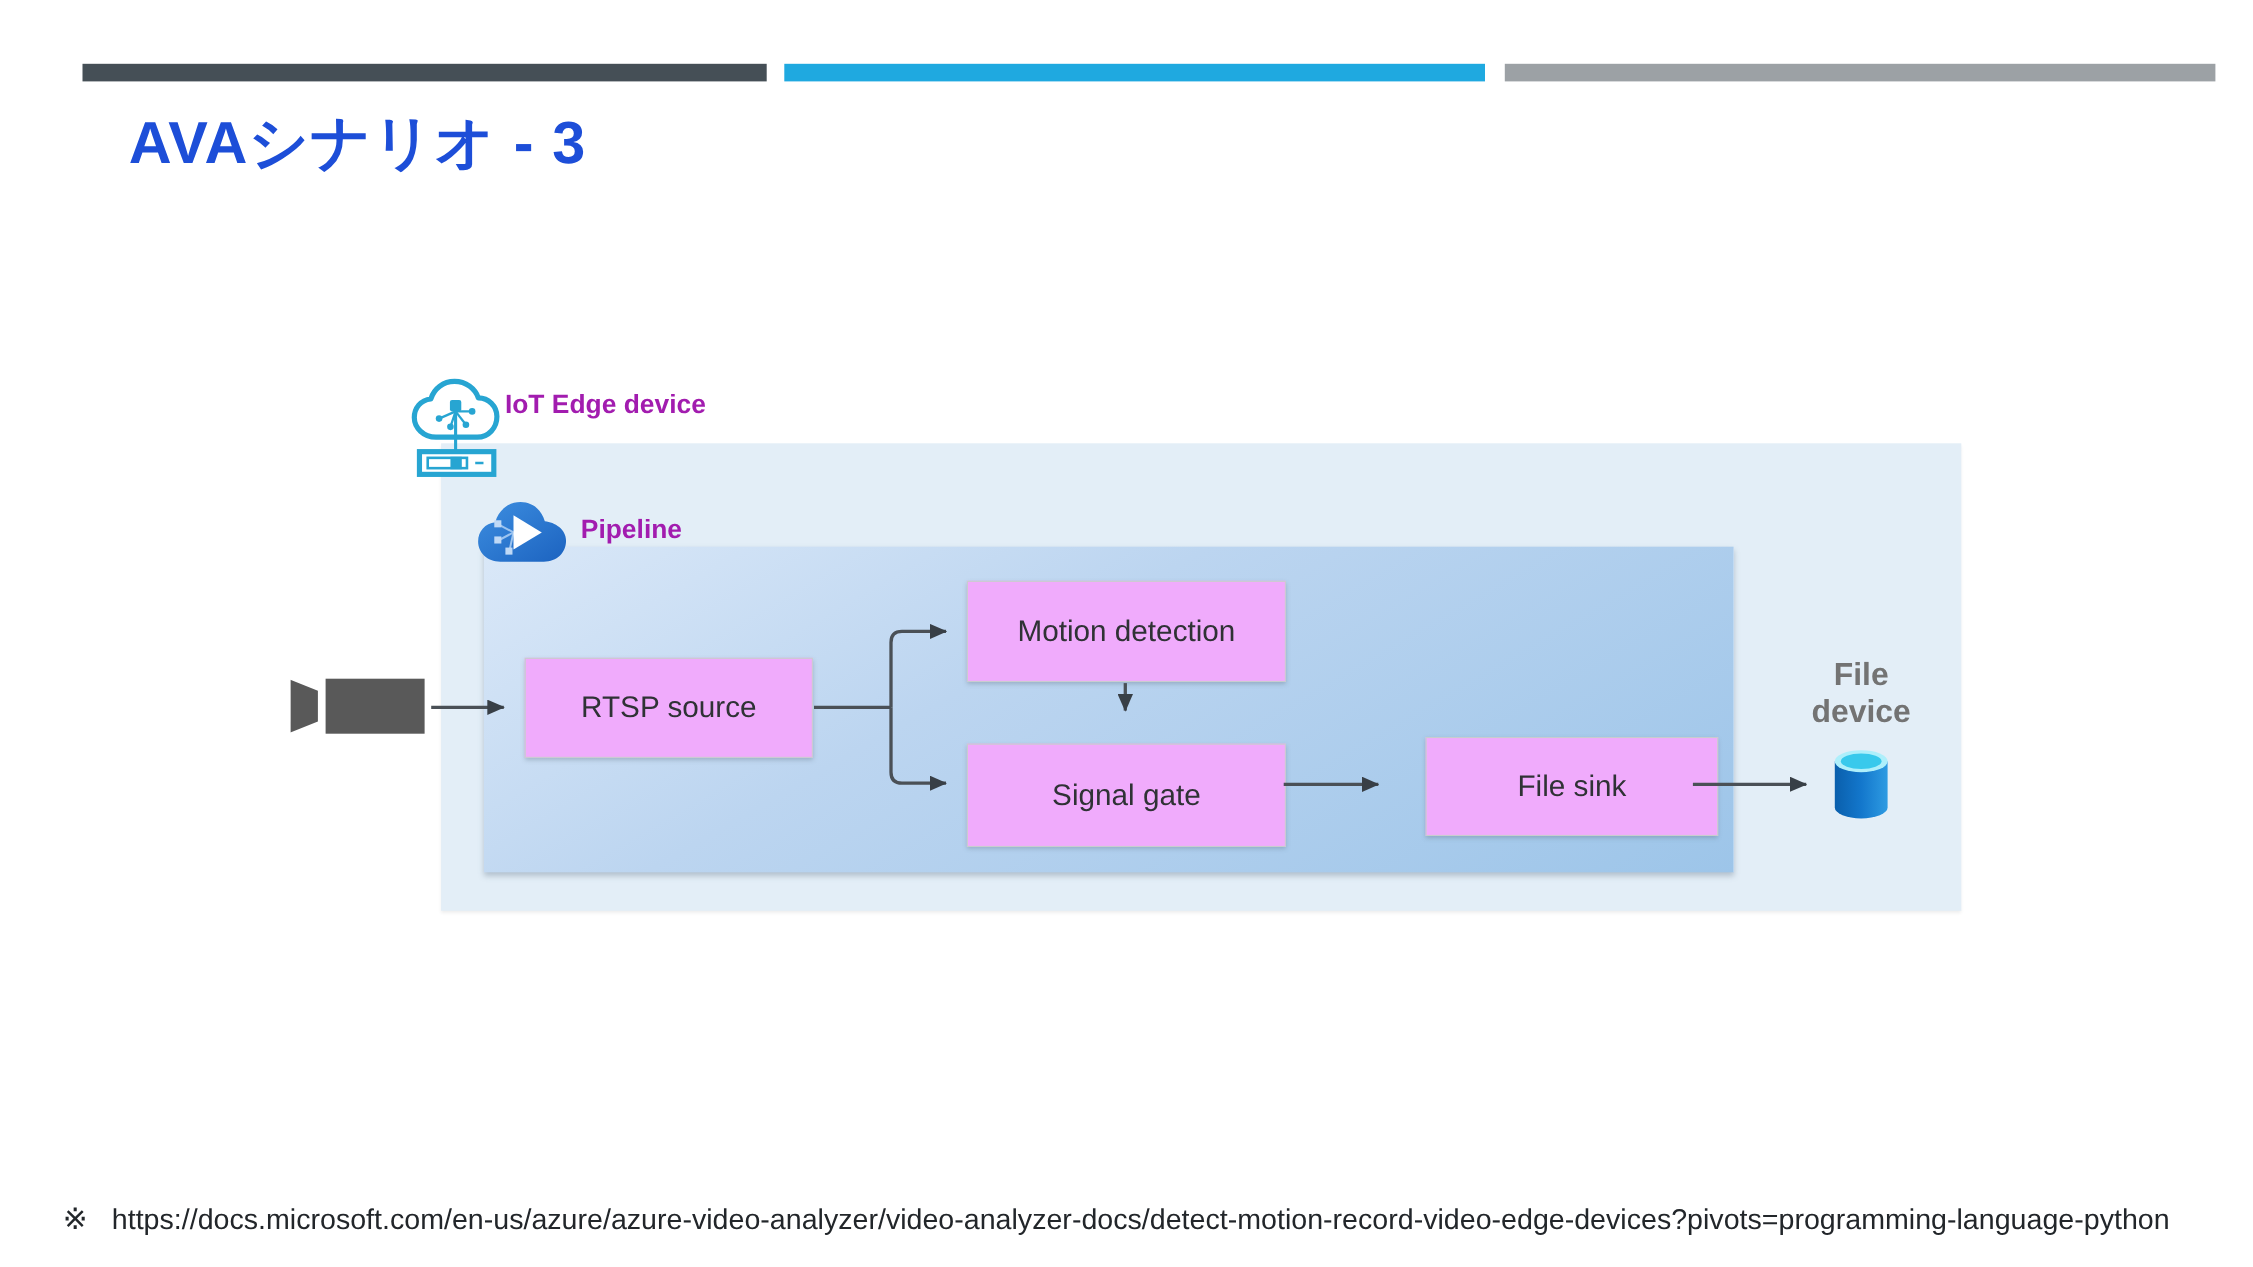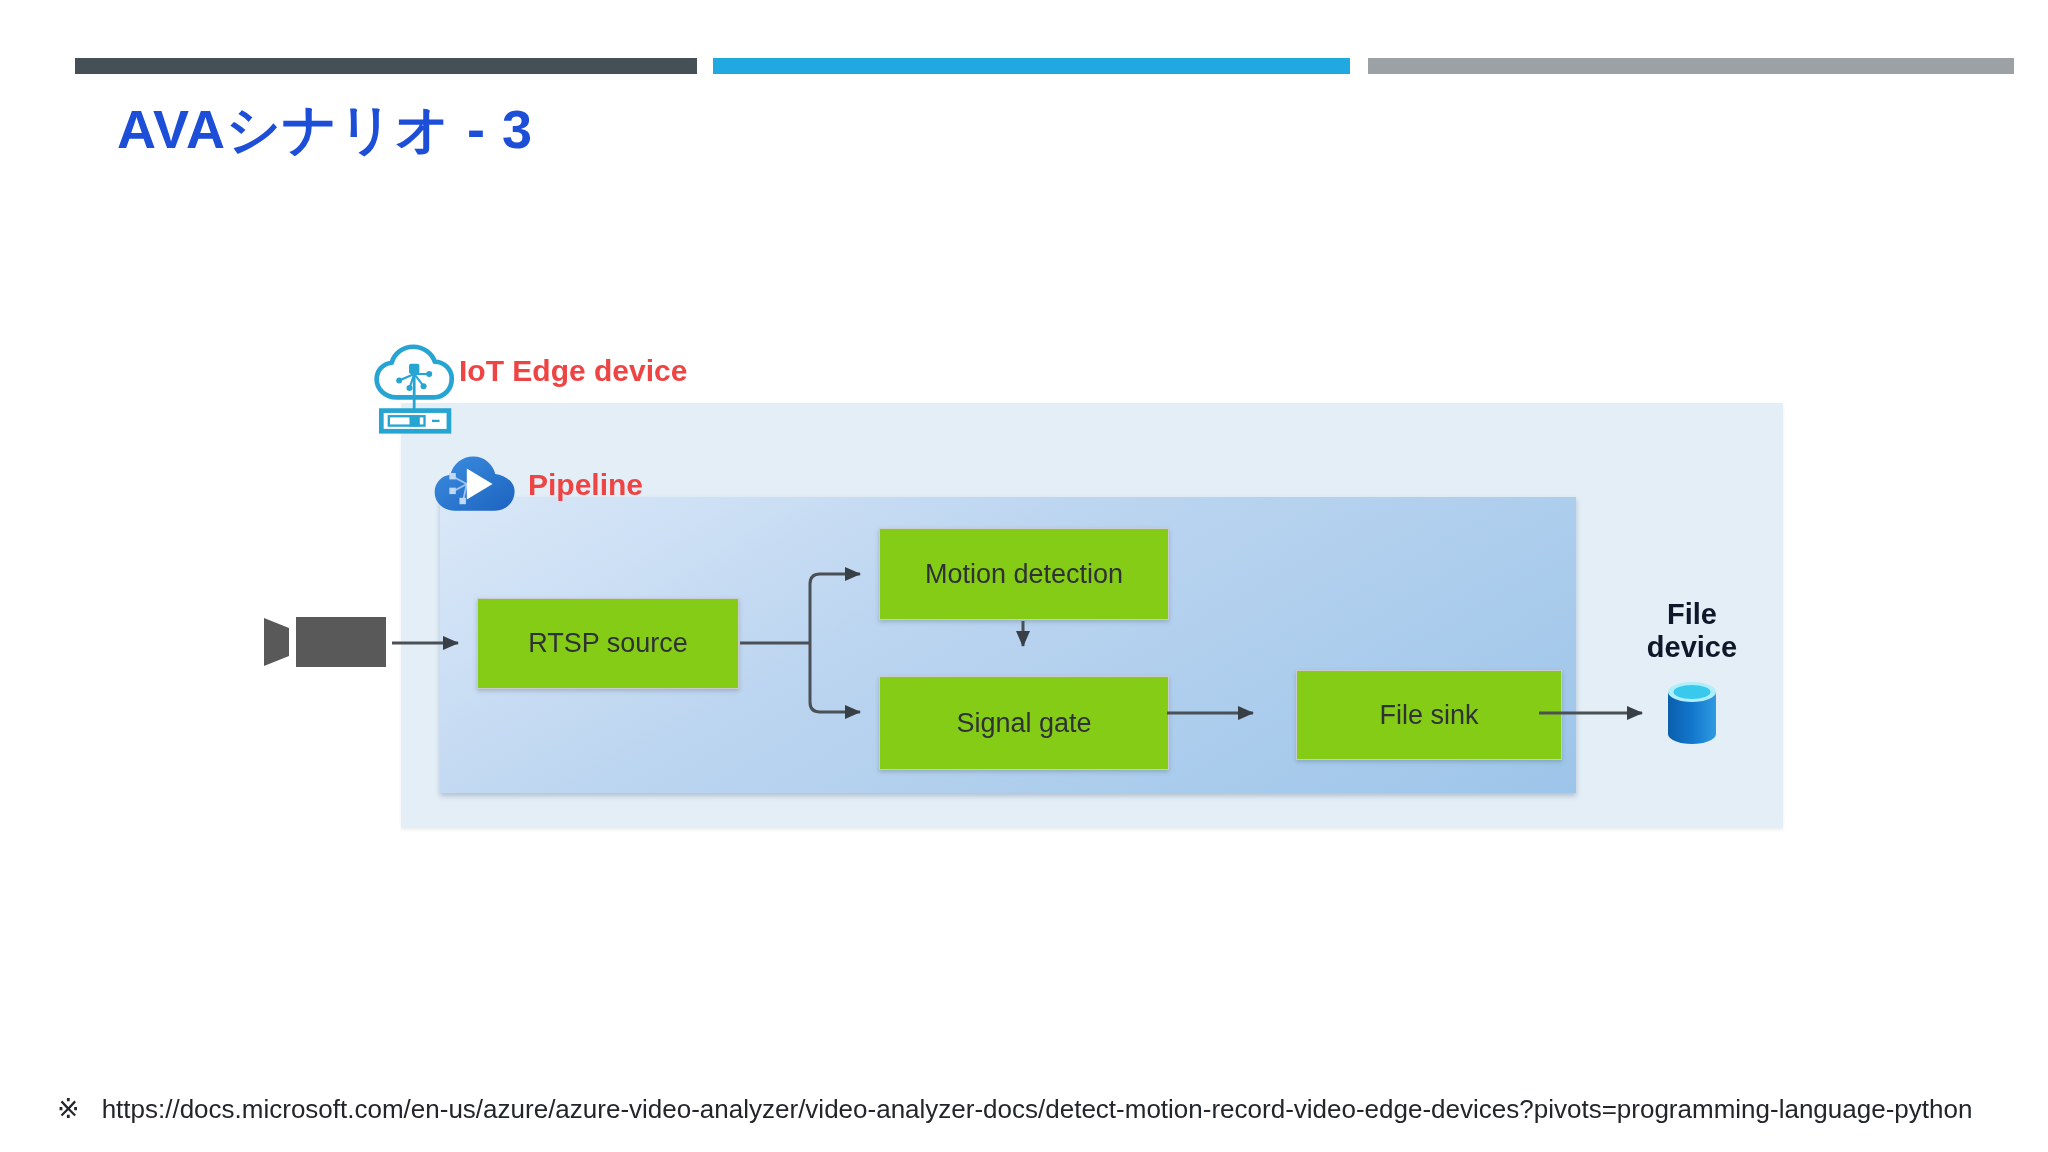--- a/index.html
+++ b/index.html
@@ -21,44 +21,44 @@
   .outer-container{
     position:absolute;left:401px;top:403px;width:1382px;height:425px;
     background:#E3EEF7;box-shadow:0 2px 3px rgba(0,0,0,0.07);
   }
   .inner-container{
     position:absolute;left:440px;top:497px;width:1136px;height:296px;
     background:linear-gradient(150deg,#DAE8F8 0%,#BCD5F0 40%,#9DC5E9 100%);
     box-shadow:0 3px 5px rgba(90,110,130,0.35);
   }
   
-  .group-label{position:absolute;font-weight:700;color:#ef4444;font-size:30px;}
+  .group-label{position:absolute;font-weight:700;color:#a21caf;font-size:24px;}
   .iot-label{left:459px;top:354px;}
   .pipeline-label{left:528px;top:456px;margin-top:12px;}
   
   .icon{position:absolute;}
   .iot-icon{left:370px;top:343px;width:94px;height:92px;}
   .pipeline-icon{left:430px;top:450px;width:92px;height:68px;}
   .camera-icon{left:264px;top:613px;width:130px;height:58px;}
   .cylinder-icon{left:1664px;top:680px;width:56px;height:68px;}
   
   .node{
-    position:absolute;background:#84cc16;border:1px solid #C9CCCF;
+    position:absolute;background:#f0abfc;border:1px solid #C9CCCF;
     box-shadow:0 2px 4px rgba(90,105,120,0.35);
     display:flex;align-items:center;justify-content:center;
     font-size:27px;color:#2F3235;
   }
   .node-rtsp{left:477px;top:598px;width:260px;height:89px;justify-content:center;}
   .node-motion{left:879px;top:528px;width:288px;height:90px;}
   .node-signal{left:879px;top:666px;width:288px;height:92px;margin-top:10px;}
   .node-filesink{left:1273px;top:670px;width:264px;height:88px;margin-left:23px;}
   
   .fs-label{
     position:absolute;left:1622px;top:598px;width:140px;text-align:center;
-    font-size:29px;font-weight:700;color:#0f172a;line-height:1.14;
+    font-size:29px;font-weight:700;color:#737373;line-height:1.14;
   }
   .fs-label span{display:block;}
   
   .connectors{position:absolute;left:0;top:0;width:2048px;height:1152px;pointer-events:none;}
   
   .footer{
     position:absolute;left:57px;top:1093px;display:flex;align-items:baseline;gap:22px;
     font-size:26px;color:#22262A;white-space:nowrap;
   }
   .footer .marker{font-size:27px;}

